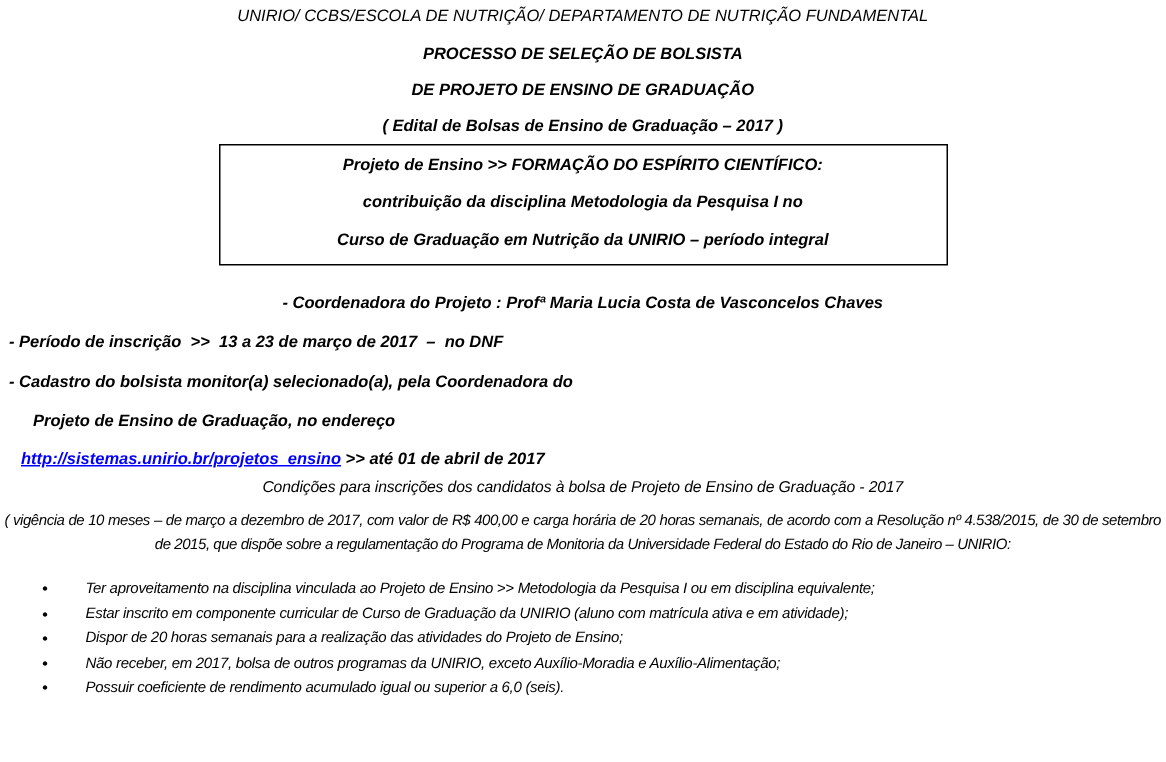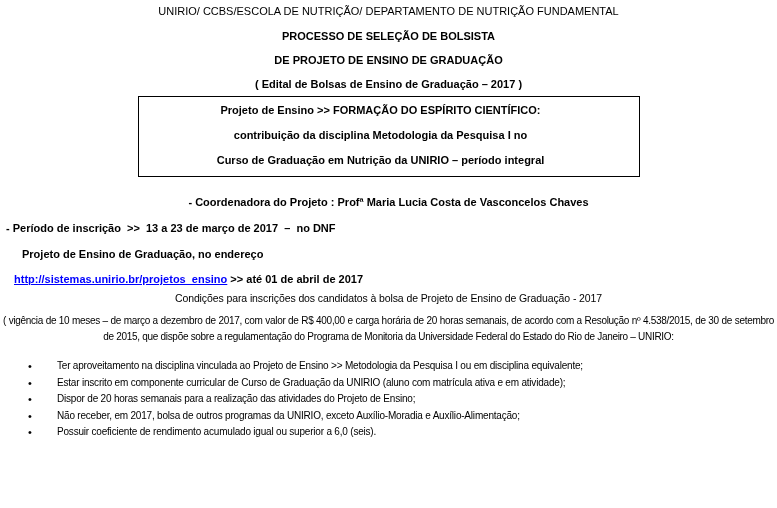--- a/index.html
+++ b/index.html
@@ -2,37 +2,37 @@
 <html><head>
 <meta charset="utf-8">
 <style>
   html, body { margin: 0; padding: 0; background: #ffffff; }
   body {
     width: 777px; height: 508px; overflow: hidden;
     font-family: "Liberation Sans", sans-serif;
     color: #000000;
     -webkit-font-smoothing: antialiased;
   }
-  .doc { width: 777px; height: 508px; overflow: hidden; position: relative; }
+  .doc { width: 777px; height: 508px; overflow: hidden; position: relative; font-style: italic; }
 
   .line { line-height: 11px; font-size: 11px; }
   .center { text-align: center; }
   .bold { font-weight: bold; }
   .pre { white-space: pre-wrap; }
 
   .hdr-line1 { margin-top: 6px; }
   .hdr-line2 { margin-top: 14px; }
   .hdr-line3 { margin-top: 13px; }
   .hdr-line4 { margin-top: 13px; }
 
   .project-box {
     width: 464px;
     margin: 6px auto 0 auto;
     border: 1px solid #000000;
-    padding: 8px 26px 10px 10px;
+    padding: 8px 10px 10px 10px;
   }
   .box-line2, .box-line3 { margin-top: 14px; }
 
   .coordinator { margin-top: 20px; }
 
   .sched-1 { margin-top: 15px; padding-left: 6px; }
   .sched-2 { margin-top: 16px; padding-left: 6px; }
   .sched-3 { margin-top: 16px; padding-left: 6px; }
   .sched-4 { margin-top: 15px; padding-left: 22px; }
 
@@ -98,20 +98,21 @@
     <div class="line center bold box-line1">Projeto de Ensino &gt;&gt; FORMAÇÃO DO ESPÍRITO CIENTÍFICO:</div>
     <div class="line center bold box-line2">contribuição da disciplina Metodologia da Pesquisa I no</div>
     <div class="line center bold box-line3">Curso de Graduação em Nutrição da UNIRIO – período integral</div>
   </div>
 
   <div class="line center bold coordinator pre">- Coordenadora do Projeto : Profª Maria Lucia Costa de Vasconcelos Chaves</div>
 
   <div class="line bold sched-1 pre">- Período de inscrição  &gt;&gt;  13 a 23 de março de 2017  –  no DNF</div>
 
 
+  <div class="line bold sched-3 pre">- Cadastro do bolsista monitor(a) selecionado(a), pela Coordenadora do</div>
 
   <div class="line bold sched-4 pre">Projeto de Ensino de Graduação, no endereço</div>
 
   <div class="line bold link-line">
     <a href="#">http://sistemas.unirio.br/projetos_ensino</a><span class="pre"> &gt;&gt; até 01 de abril de 2017</span>
   </div>
 
   <div class="center conditions">Condições para inscrições dos candidatos à bolsa de Projeto de Ensino de Graduação - 2017</div>
 
   <div class="validity">( vigência de 10 meses – de março a dezembro de 2017, com valor de R$ 400,00 e carga horária de 20 horas semanais, de acordo com a Resolução nº 4.538/2015, de 30 de setembro de 2015, que dispõe sobre a regulamentação do Programa de Monitoria da Universidade Federal do Estado do Rio de Janeiro – UNIRIO:</div>

